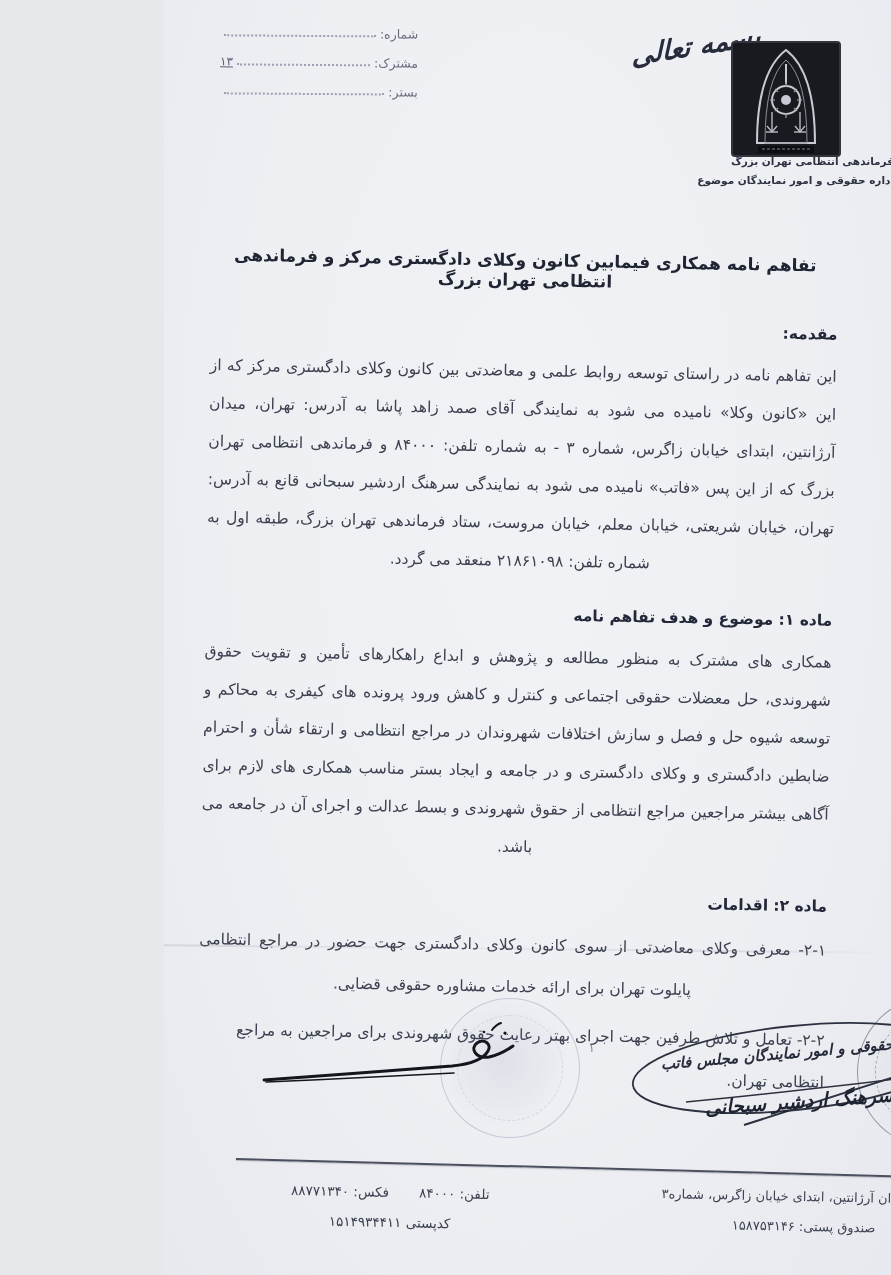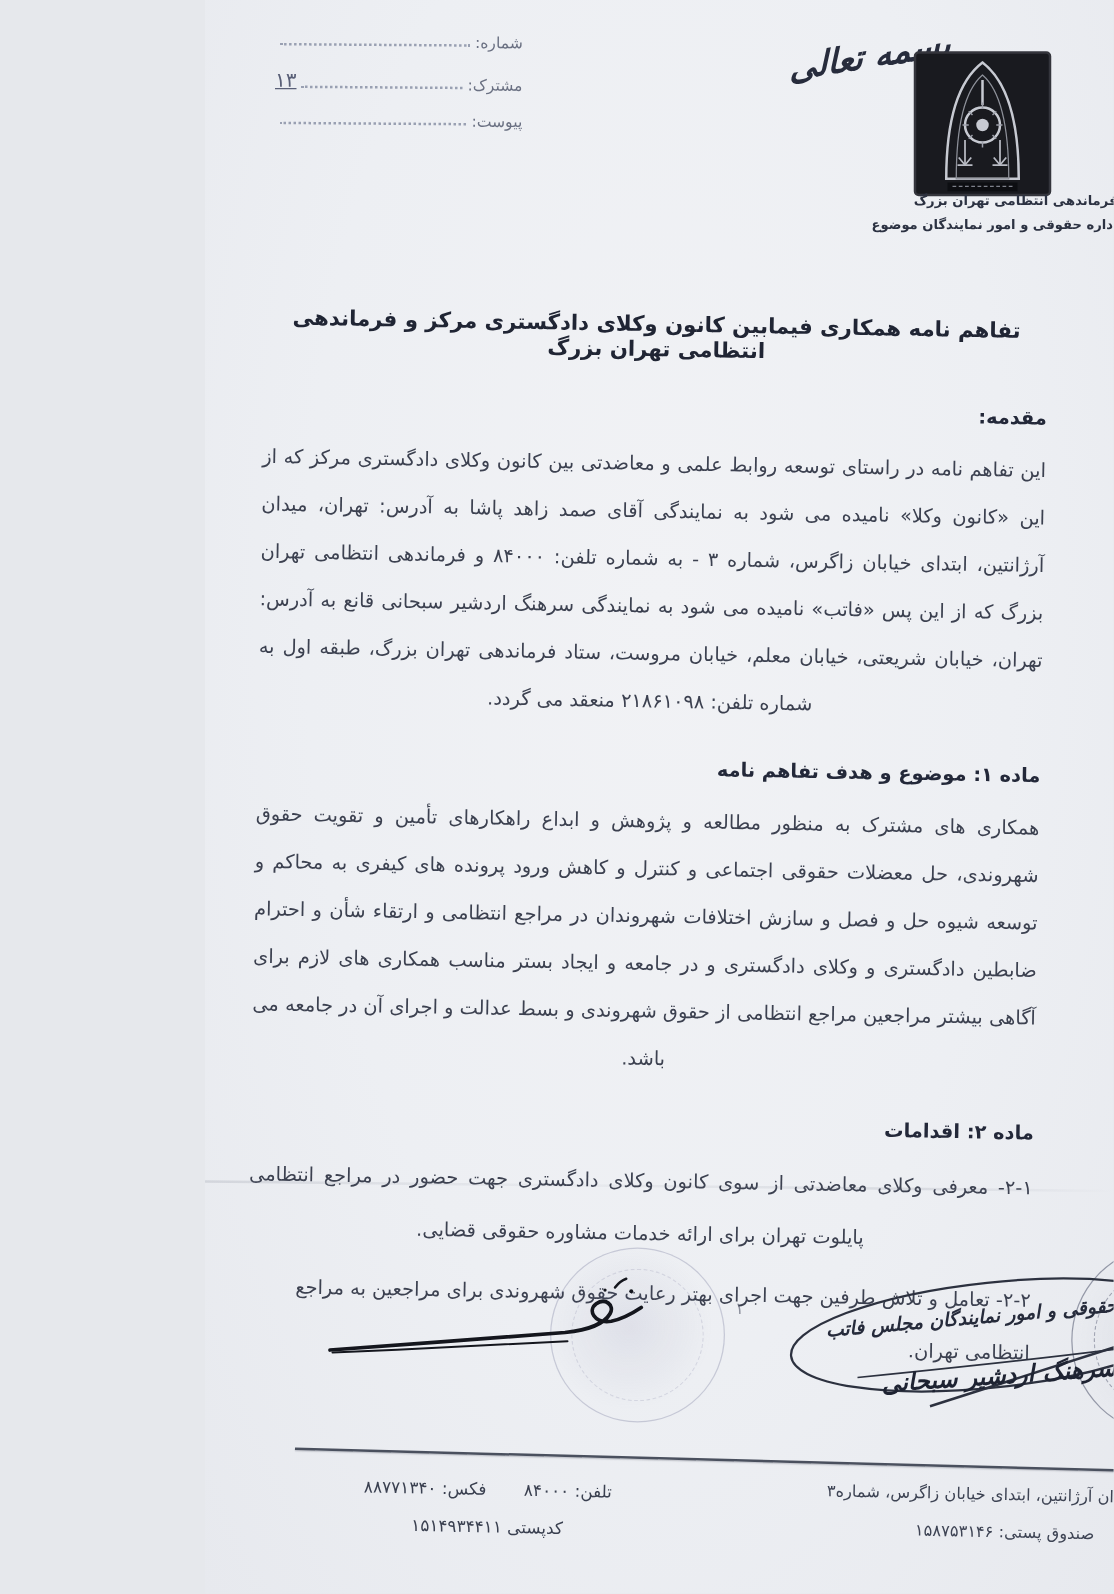--- a/index.html
+++ b/index.html
@@ -7,21 +7,21 @@
     position:relative;width:727px;height:1275px;overflow:hidden;direction:rtl;
     font-family:"DejaVu Sans",sans-serif;color:#3e4352;
     background:radial-gradient(ellipse at 50% 38%, #f1f2f5 0%, #edeff3 55%, #e7e9ee 100%);
   }
   
   .meta{position:absolute;left:56px;top:26px;width:198px;transform:rotate(.4deg);
         font-size:12.5px;color:#6a7082;}
   .meta-row{display:flex;align-items:flex-end;margin-bottom:14px;direction:rtl;}
   .meta-label{white-space:nowrap;}
   .dots{flex:1;border-bottom:2px dotted #99a0b2;margin:0 4px 4px 4px;height:1px;}
-  .date-prefix{font-size:16px;color:#5a6078;padding-bottom:1px;text-decoration:underline;}
+  .date-prefix{font-size:12px;color:#5a6078;padding-bottom:1px;text-decoration:underline;}
   
   .besmele{position:absolute;left:462px;top:30px;width:140px;text-align:center;
            font-size:27px;font-weight:bold;font-style:italic;color:#272c3c;
            transform:rotate(-9deg) skewX(-8deg);}
   
   .police-emblem{position:absolute;left:566px;top:40px;}
   .police-caption{position:absolute;left:512px;top:152px;width:218px;
                   font-size:10.5px;font-weight:bold;color:#2c3242;line-height:1.8;}
   
   .bar-emblem{position:absolute;left:746px;top:18px;}
@@ -87,21 +87,21 @@
     <div class="meta-row">
       <span class="meta-label">شماره:</span>
       <span class="dots"></span>
     </div>
     <div class="meta-row">
       <span class="meta-label">مشترک:</span>
       <span class="dots"></span>
       <span class="date-prefix">۱۳</span>
     </div>
     <div class="meta-row">
-      <span class="meta-label">پیوست:</span>
+      <span class="meta-label">بستر:</span>
       <span class="dots"></span>
     </div>
   </div>
 
   <div class="besmele">بسمه تعالی</div>
 
   <div class="police-emblem">
     <svg width="112" height="120" viewBox="0 0 112 120" aria-hidden="true">
       <rect x="2" y="2" width="108" height="114" rx="3" fill="#191a1f"></rect>
       <rect x="2" y="2" width="108" height="114" rx="3" fill="none" stroke="#34353c" stroke-width="2"></rect>

